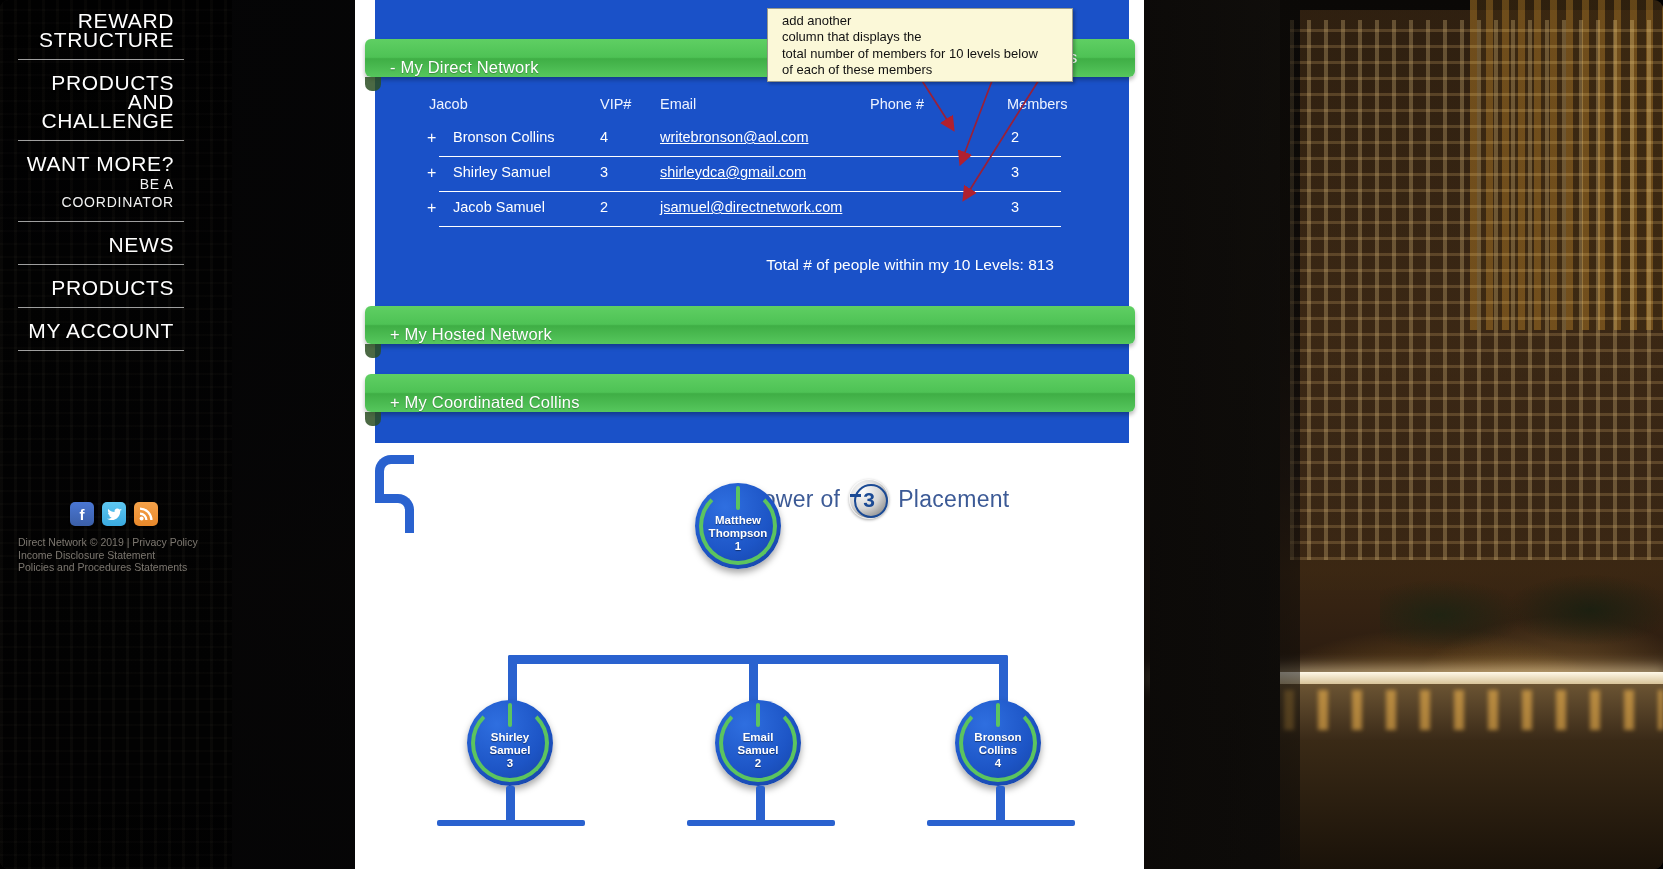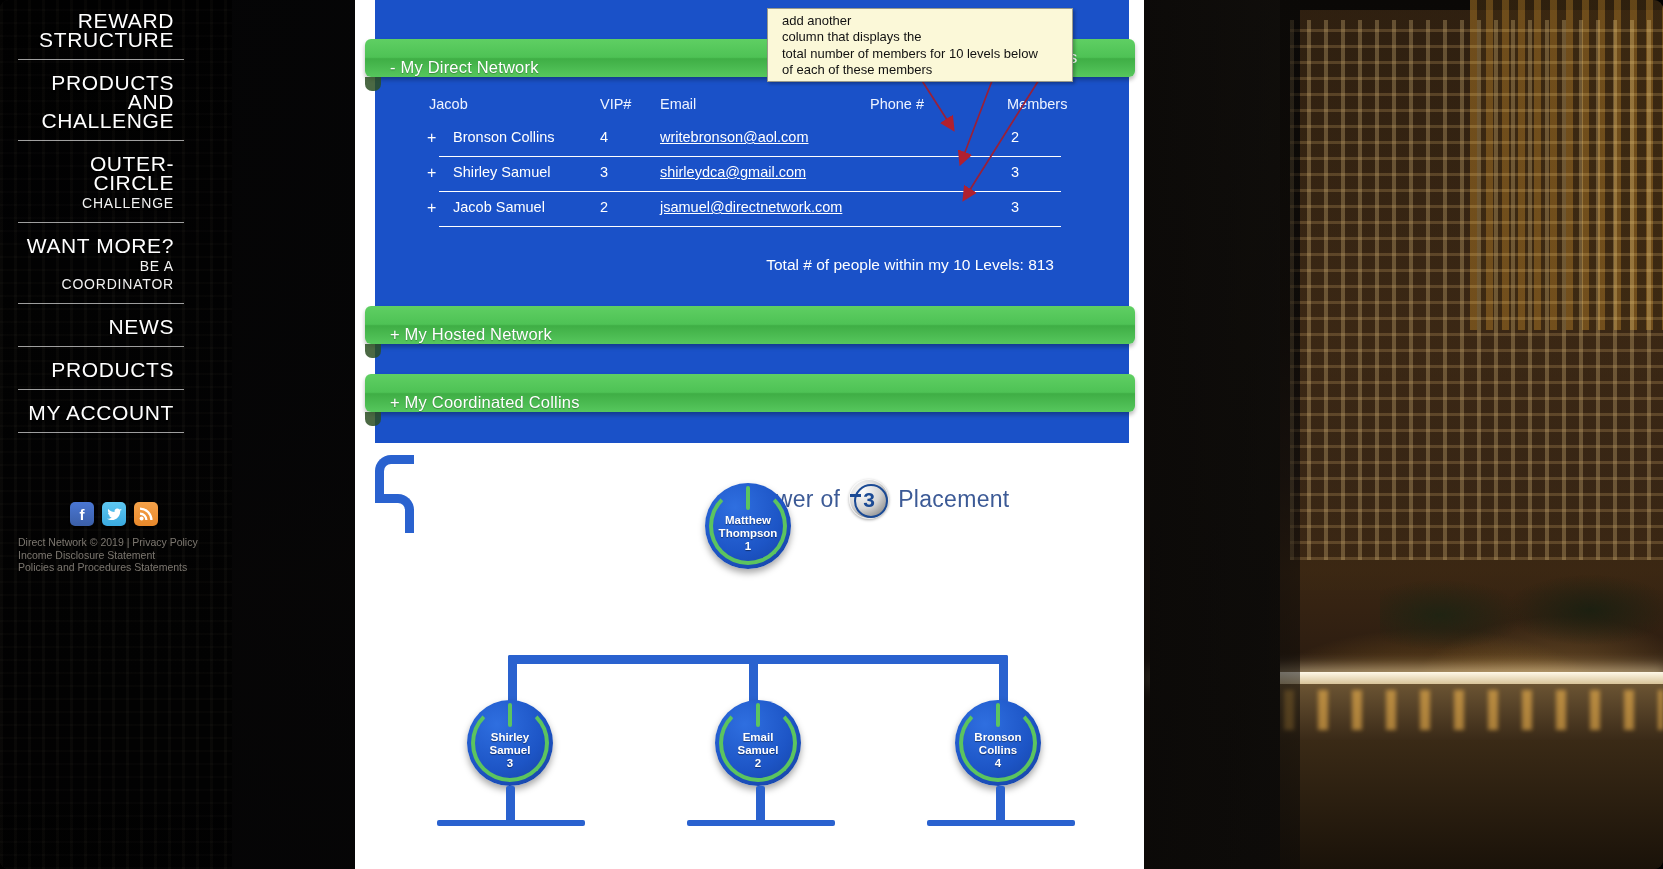--- a/index.html
+++ b/index.html
@@ -274,21 +274,21 @@
     position:absolute; left:50%; top:3px; width:4px; height:24px;
     margin-left:-2px; background:#5cc45f; border-radius:2px;
   }
   .node .lbl {
     position:relative; color:#fff; text-align:center;
     font-size:11.5px; line-height:13px; font-weight:bold;
     text-shadow: 0 1px 1px rgba(0,0,0,0.45);
     padding-top: 14px;
   }
 
-  #node-root   { left: 330px; top: 28px; }
+  #node-root   { left: 320px; top: 28px; }
   #node-left   { left:  92px; top: 245px; }
   #node-mid    { left: 340px; top: 245px; }
   #node-right  { left: 580px; top: 245px; }
 
   .conn { position:absolute; background:#2a62cf; border-radius:2px; }
   .conn-h { left:133px; top:200px; width:500px; height:9px; }
   .conn-l-root { left:374px; top:200px; width:9px; height:48px; }
   .conn-v-l { left:133px; top:200px; width:9px; height:48px; }
   .conn-v-r { left:624px; top:200px; width:9px; height:48px; }
   .conn-c-l { left:133px; top:200px; width:30px; height:30px;
@@ -333,24 +333,20 @@
     <div class="side-texture"></div>
 
     <nav class="nav">
       <div class="nav-item">
         <span class="nav-l1">REWARD</span>
         <span class="nav-l1">STRUCTURE</span>
       </div>
       <div class="nav-item">
         <span class="nav-l1">PRODUCTS</span>
         <span class="nav-l1">AND CHALLENGE</span>
-      </div>
-      <div class="nav-item">
-        <span class="nav-l1">OUTER-CIRCLE</span>
-        <span class="nav-l2">CHALLENGE</span>
       </div>
       <div class="nav-item">
         <span class="nav-l1">WANT MORE?</span>
         <span class="nav-l2">BE A COORDINATOR</span>
       </div>
       <div class="nav-item">
         <span class="nav-l1">NEWS</span>
       </div>
       <div class="nav-item">
         <span class="nav-l1">PRODUCTS</span>

